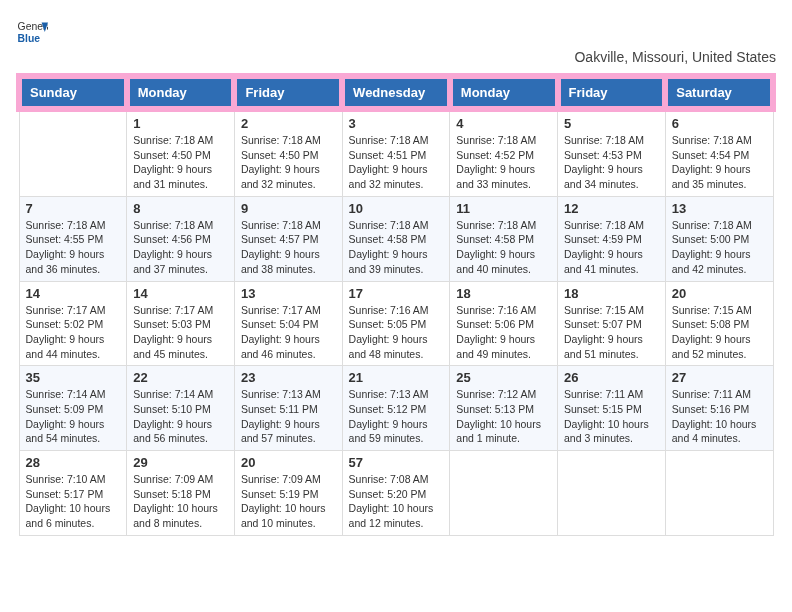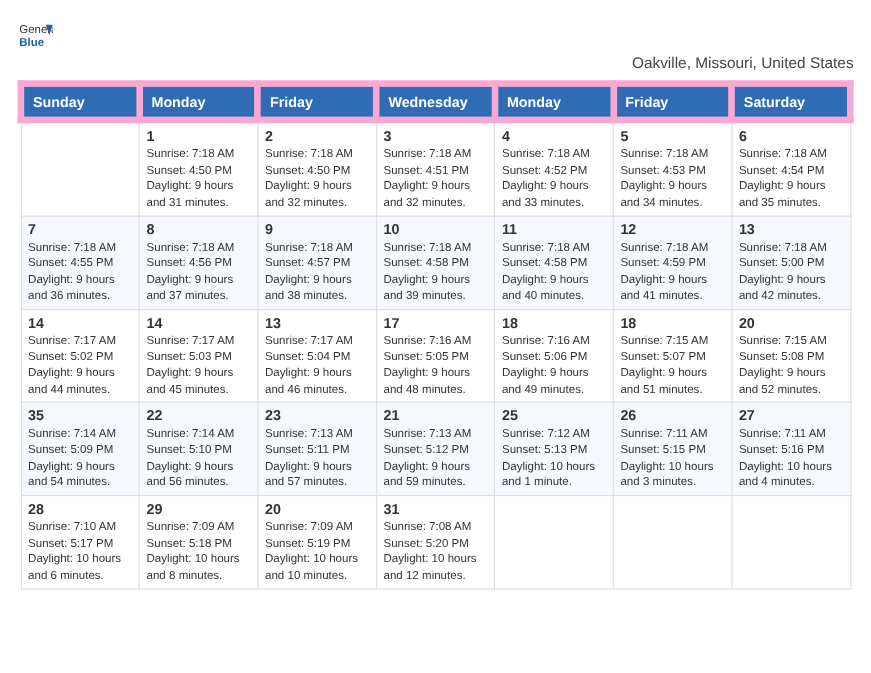--- a/index.html
+++ b/index.html
@@ -237,21 +237,21 @@
         </td>
         <td>
           <span class="day-number">29</span>
           <div class="day-info">Sunrise: 7:09 AM<br>Sunset: 5:18 PM<br>Daylight: 10 hours<br>and 8 minutes.</div>
         </td>
         <td>
           <span class="day-number">20</span>
           <div class="day-info">Sunrise: 7:09 AM<br>Sunset: 5:19 PM<br>Daylight: 10 hours<br>and 10 minutes.</div>
         </td>
         <td>
-          <span class="day-number">31</span>
+          <span class="day-number">57</span>
           <div class="day-info">Sunrise: 7:08 AM<br>Sunset: 5:20 PM<br>Daylight: 10 hours<br>and 12 minutes.</div>
         </td>
         <td class="empty-cell"></td>
         <td class="empty-cell"></td>
         <td class="empty-cell"></td>
       </tr>
     </tbody>
 </table>
 
 </body></html>

